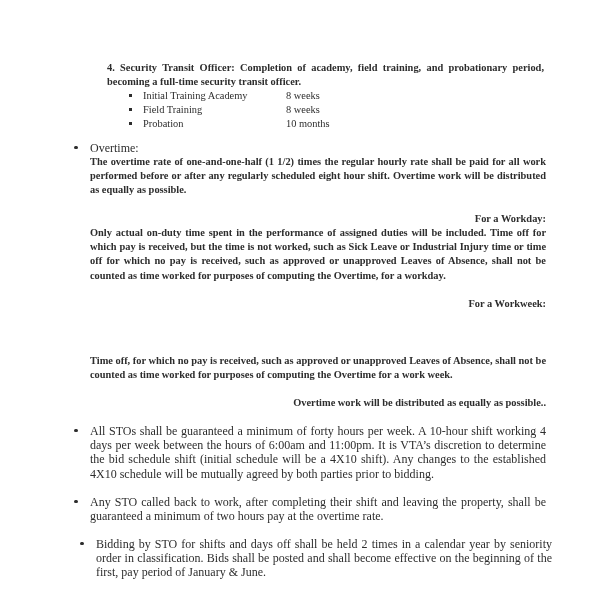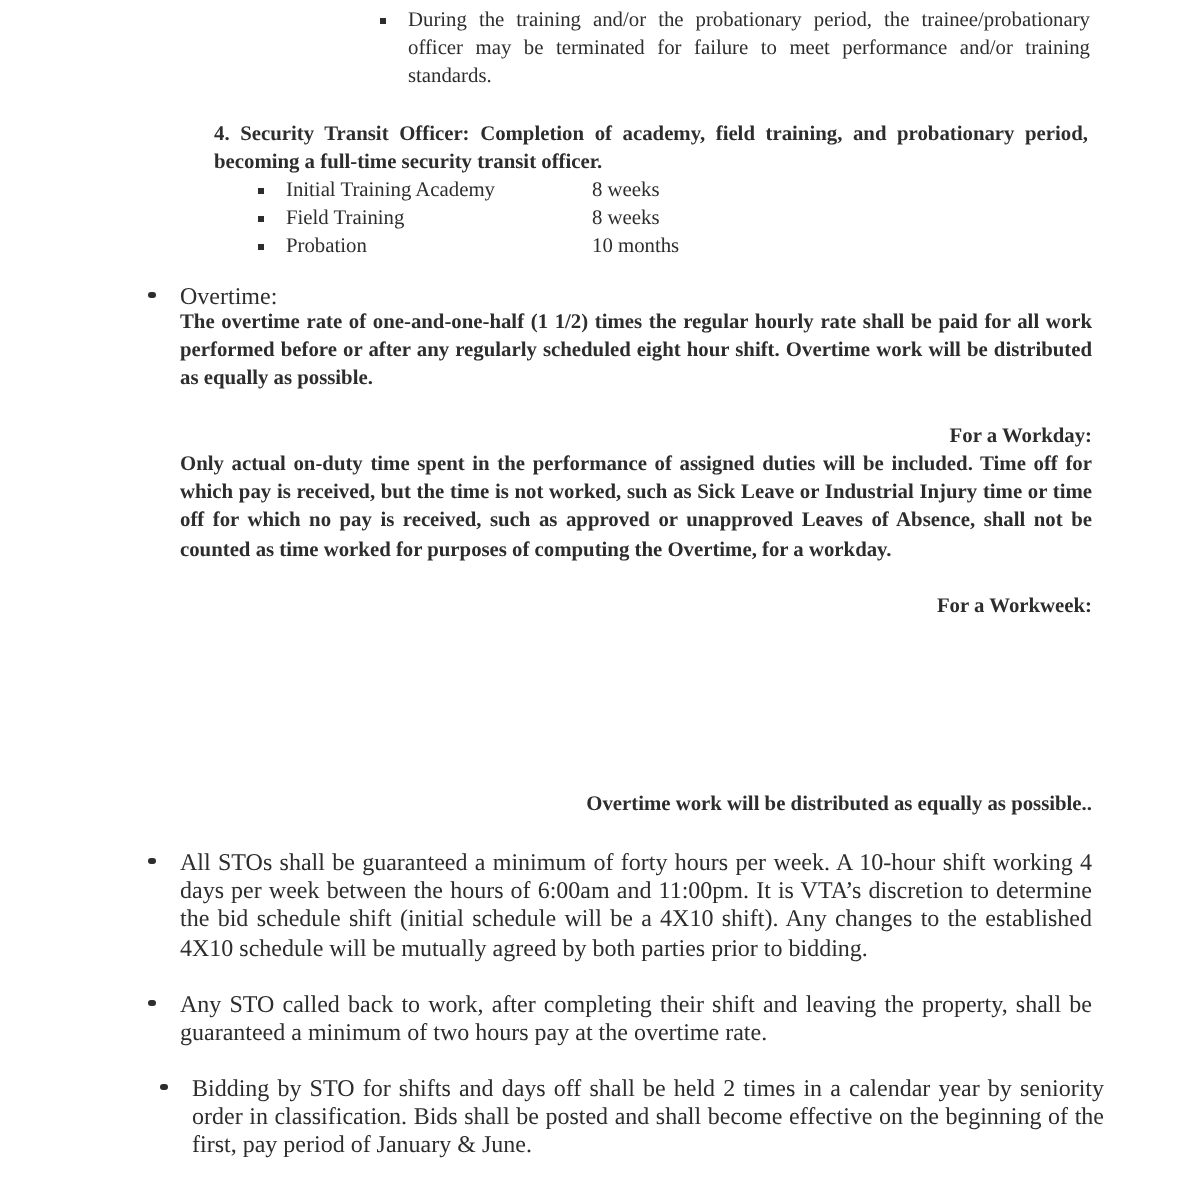--- a/index.html
+++ b/index.html
@@ -90,33 +90,29 @@
     white-space: nowrap;
   }
   .tblrow .sqmark { top: 5px; }
   .tbl-label {
     position: absolute;
     left: 14px;
     top: 0;
   }
   .tbl-value {
     position: absolute;
-    left: 167px;
+    left: 157px;
     top: 0;
   }
 </style>
 </head>
 <body>
 
 <div class="page">
 
-  <div class="sqrow" style="left:190px; top:4px; width:355px;">
-    <span class="sqmark"></span>
-    <span class="sqtext">During the training and/or the probationary period, the trainee/probationary officer may be terminated for failure to meet performance and/or training standards.</span>
-  </div>
 
   <div class="blk" style="left:107px; top:61px; width:437px;">4. Security Transit Officer: Completion of academy, field training, and probationary period, becoming a full-time security transit officer.</div>
 
   <div class="tblrow" style="left:129px; top:89px; width:290px;">
     <span class="sqmark"></span>
     <span class="tbl-label">Initial Training Academy</span>
     <span class="tbl-value">8 weeks</span>
   </div>
   <div class="tblrow" style="left:129px; top:103px; width:290px;">
     <span class="sqmark"></span>
@@ -136,20 +132,21 @@
 
   <div class="blk" style="left:90px; top:155px; width:456px;">The overtime rate of one-and-one-half (1 1/2) times the regular hourly rate shall be paid for all work performed before or after any regularly scheduled eight hour shift. Overtime work will be distributed as equally as possible.</div>
 
   <div class="blk nojust" style="left:90px; top:212px; width:456px;">For a Workday:</div>
 
   <div class="blk" style="left:90px; top:226px; width:456px;">Only actual on-duty time spent in the performance of assigned duties will be included. Time off for which pay is received, but the time is not worked, such as Sick Leave or Industrial Injury time or time off for which no pay is received, such as approved or unapproved Leaves of Absence, shall not be counted as time worked for purposes of computing the Overtime, for a workday.</div>
 
   <div class="blk nojust" style="left:90px; top:297px; width:456px;">For a Workweek:</div>
 
 
+  <div class="blk" style="left:90px; top:354px; width:456px;">Time off, for which no pay is received, such as approved or unapproved Leaves of Absence, shall not be counted as time worked for purposes of computing the Overtime for a work week.</div>
 
   <div class="blk nojust" style="left:90px; top:396px; width:456px;">Overtime work will be distributed as equally as possible..</div>
 
   <div class="dotrow" style="left:74px; top:424px; width:472px;">
     <span class="dotmark"></span>
     <span class="dottext">All STOs shall be guaranteed a minimum of forty hours per week.  A 10-hour shift working 4 days per week between the hours of 6:00am and 11:00pm.  It is VTA’s discretion to determine the bid schedule shift (initial schedule will be a 4X10 shift). Any changes to the established 4X10 schedule will be mutually agreed by both parties prior to bidding.</span>
   </div>
 
   <div class="dotrow" style="left:74px; top:495px; width:472px;">
     <span class="dotmark"></span>

